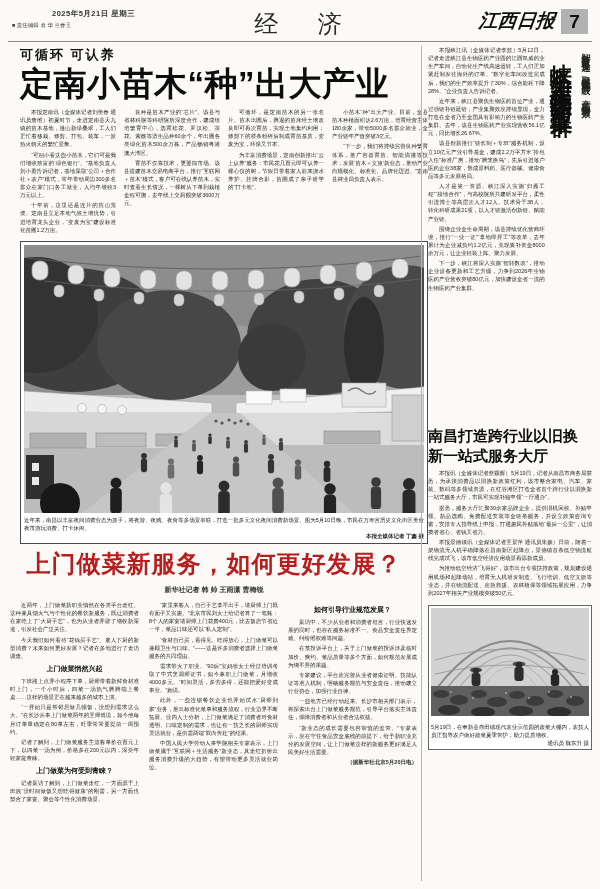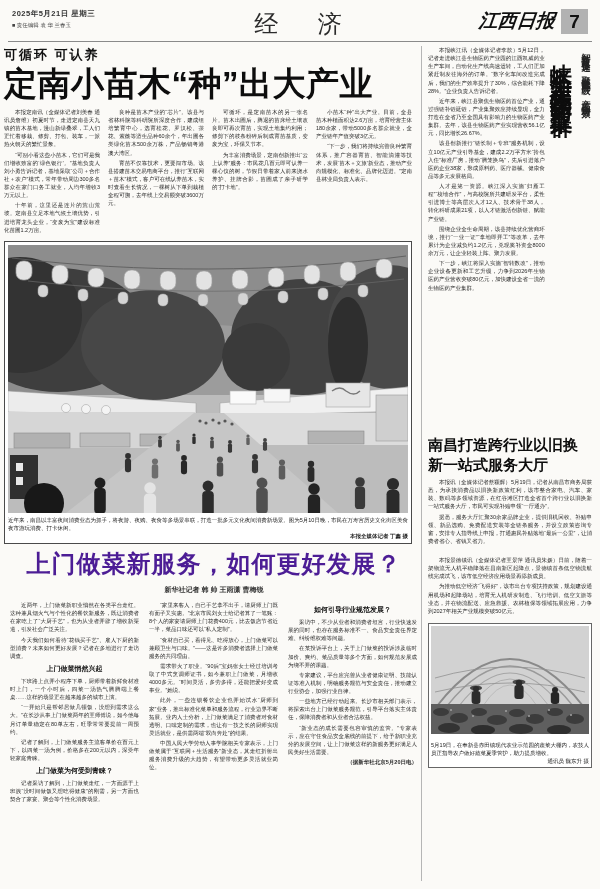--- a/index.html
+++ b/index.html
@@ -1,62 +1,62 @@
 <!DOCTYPE html>
 <html><head>
 <meta charset="utf-8">
 <style>
   html,body{margin:0;padding:0;background:#e9e7e2;}
   .page{position:relative;width:600px;height:889px;margin:0 auto;background:#fbfaf7;
         font-family:"Liberation Sans",sans-serif;color:#1c1c1c;overflow:hidden;}
   
   .hdr-left{position:absolute;left:12px;top:9px;width:150px;}
-  .hdr-date{font-size:7.5px;font-weight:bold;color:#333;letter-spacing:.5px;}
+  .hdr-date{font-size:7.5px;font-weight:bold;color:#333;letter-spacing:.5px;margin-left:40px;}
   .hdr-editors{font-size:5.5px;color:#444;margin-top:3px;}
   .hdr-section{position:absolute;left:12px;right:0;top:8px;text-align:center;
         font-family:"DejaVu Serif",serif;font-size:24px;letter-spacing:16px;color:#2b2b2b;}
   .hdr-right{position:absolute;right:12px;top:8px;display:flex;align-items:center;gap:6px;}
   .masthead{font-family:"DejaVu Serif",serif;font-style:italic;font-weight:bold;
         font-size:19px;color:#111;transform:skewX(-6deg);}
   .pagebox{width:27px;height:25px;background:#b2b2b2;color:#121212;font-weight:bold;
         font-size:19px;text-align:center;line-height:25px;}
   .hdr-rule{position:absolute;left:8px;right:8px;top:41px;border-top:1px solid #8a8a8a;}
   
   .smalltext p{margin:0 0 2px;text-indent:2em;font-size:5.5px;line-height:1.48;
         text-align:justify;color:#2a2a2a;}
   .smalltext h4{margin:4px 0 3px;font-size:7px;text-align:center;color:#111;}
   
-  .lead{position:absolute;left:4px;top:46px;width:408px;}
+  .lead{position:absolute;left:20px;top:46px;width:408px;}
   .lead-kicker{font-size:13px;font-weight:bold;letter-spacing:2px;color:#111;}
   .lead-headline{font-size:33px;font-weight:bold;letter-spacing:.5px;line-height:1.12;
         margin:2px 0 5px;color:#0d0d0d;}
   .lead-cols{display:flex;gap:8px;height:126px;overflow:hidden;}
   .lead-col{width:96px;height:126px;overflow:hidden;}
   
   .photo-frame{margin-top:7px;border:1px solid #4a4a4a;background:#fff;padding:3px;}
   .photo-frame svg{display:block;}
   .cap1{font-size:5.5px;line-height:1.5;color:#222;margin-top:3px;text-align:justify;}
   .credit1{font-size:5.5px;color:#222;text-align:right;font-weight:bold;margin-top:1px;}
   
   .feature{position:absolute;left:10px;top:548px;width:408px;}
-  .feature-headline{text-align:center;font-size:24px;font-weight:bold;letter-spacing:1px;color:#4c1d95;}
+  .feature-headline{text-align:center;font-size:24px;font-weight:bold;letter-spacing:1px;color:#b91c1c;}
   .feature-byline{text-align:center;font-size:7px;color:#333;margin:5px 0 6px;font-weight:bold;}
   .feature-cols{display:flex;gap:10px;height:296px;overflow:hidden;}
   .feature-col{width:129px;height:296px;overflow:hidden;}
   .feature-col:nth-child(3) p:last-child{text-align:right;font-weight:bold;text-indent:0;}
   
   .vdivider{position:absolute;left:421px;top:46px;bottom:8px;border-left:1px solid #b5b5b5;}
   .rail{position:absolute;left:428px;top:46px;width:164px;bottom:6px;overflow:hidden;}
   .xiajiang{display:flex;height:380px;overflow:hidden;}
   .xj-body{flex:1;overflow:hidden;padding-right:4px;}
   .xj-headline{writing-mode:vertical-rl;text-orientation:upright;font-size:22px;font-weight:bold;
         letter-spacing:4px;line-height:1.15;color:#0d0d0d;height:378px;}
   .xj-kicker{writing-mode:vertical-rl;text-orientation:upright;font-size:9px;font-weight:bold;
         letter-spacing:2px;color:#222;height:300px;margin-left:5px;}
-  .rail-art{margin-top:9px;}
+  .rail-art{}
   .rail-headline{font-size:15px;font-weight:bold;line-height:1.3;color:#0d0d0d;margin-bottom:4px;}
   .nc-body{max-height:118px;overflow:hidden;}
   .jdz-body{max-height:82px;overflow:hidden;}
   .photo2-frame{margin-top:6px;border:1px solid #666;background:#fff;padding:2px;}
   .cap2{font-size:5.5px;line-height:1.5;color:#222;margin-top:3px;text-align:justify;}
   .credit2{font-size:5.5px;color:#222;text-align:right;margin-top:1px;}
 </style>
 </head>
 <body>
 

